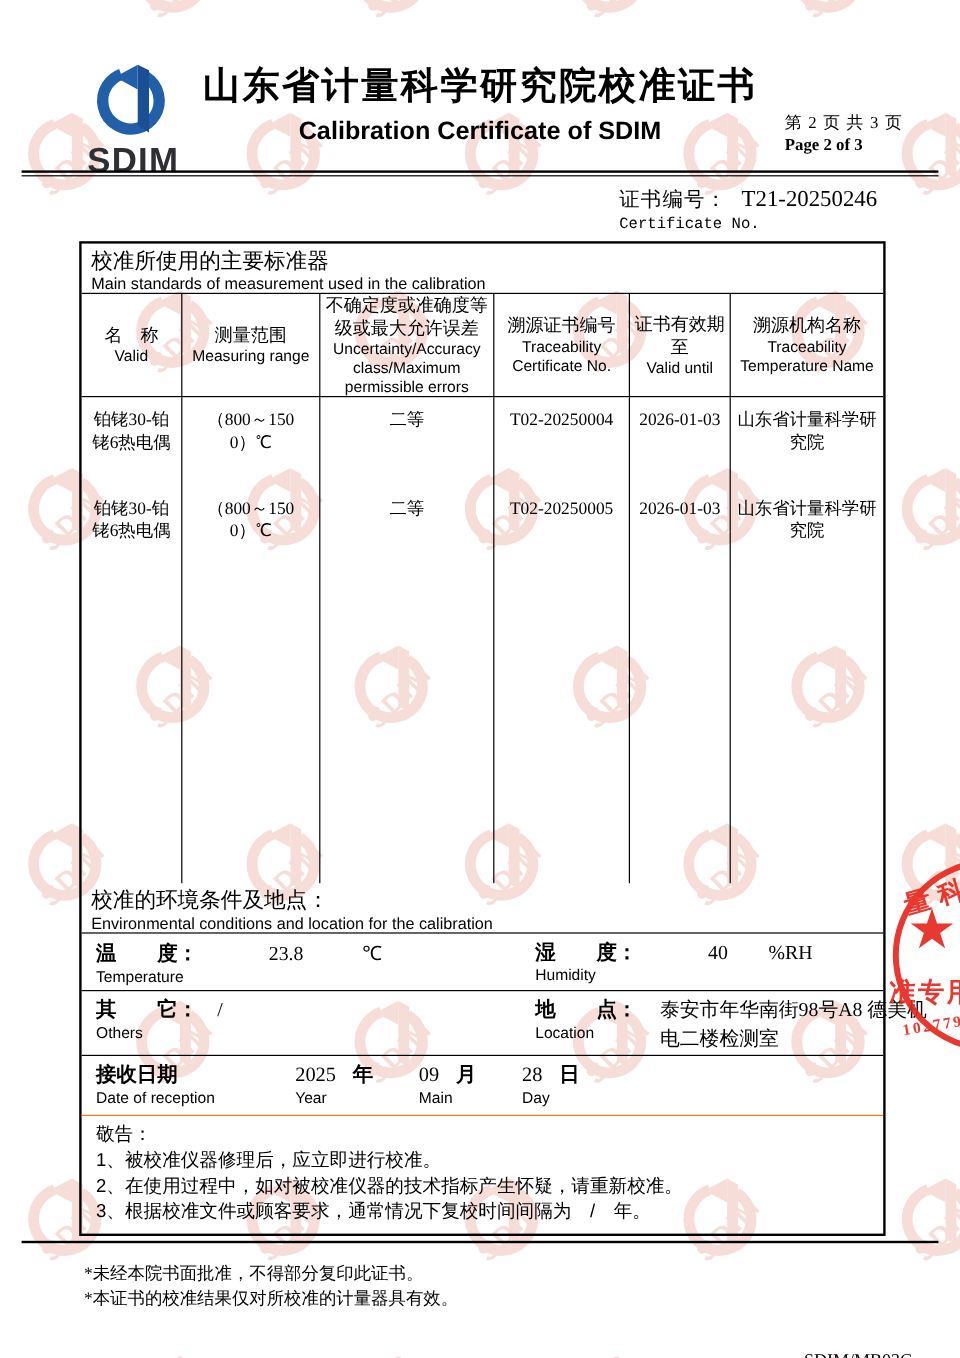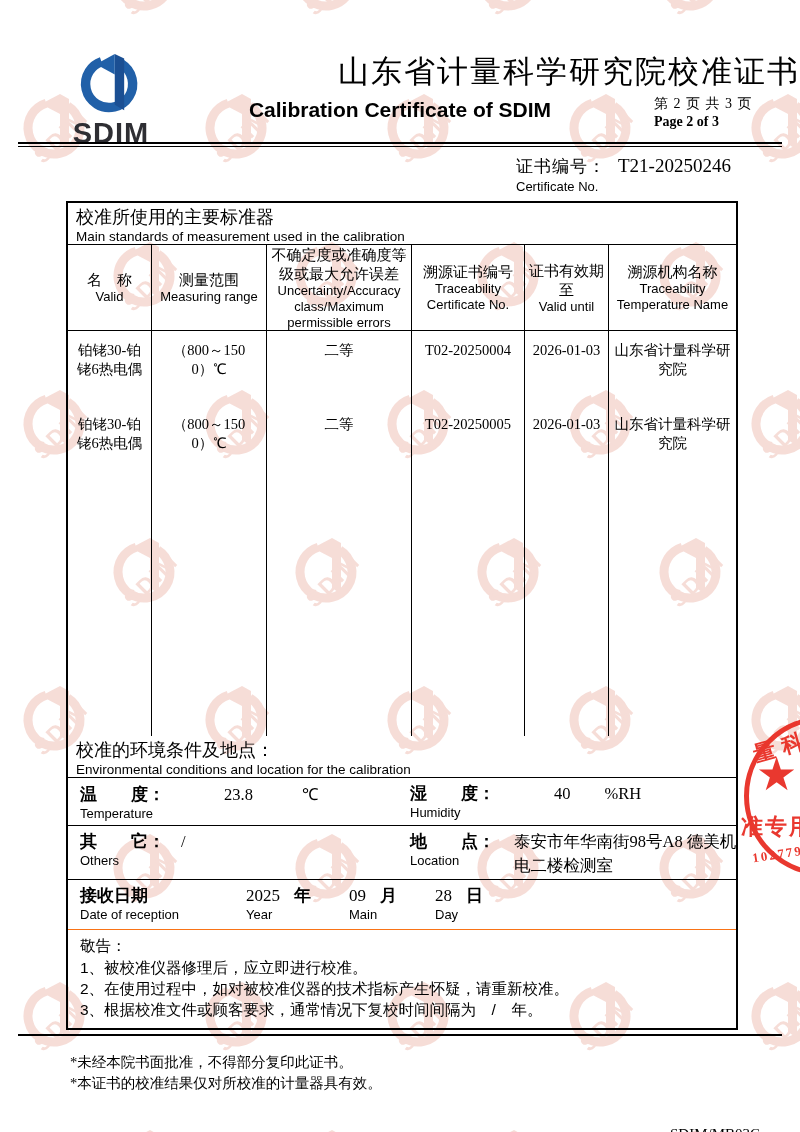--- a/index.html
+++ b/index.html
@@ -12,34 +12,34 @@
   .wm .wm-text { position:absolute; left:24px; top:56px; font-family:"Liberation Sans", sans-serif;
     font-weight:bold; font-size:23px; letter-spacing:2px; transform:rotate(-45deg);
     transform-origin:left center; }
 
   
   .header { position:relative; height:142px; z-index:1; }
   .logo { position:absolute; left:57px; top:52px; width:108px; text-align:center; }
   .logo-text { font-family:"Liberation Sans", sans-serif; font-weight:bold; font-size:29px;
     color:#2e2e33; letter-spacing:1px; line-height:26px; }
   .titles { text-align:center; padding-top:54px; }
-  .title-zh { font-size:31px; font-weight:normal; color:#000; letter-spacing:2px; line-height:36px;text-align:right; }
+  .title-zh { font-size:31px; font-weight:bold; color:#000; letter-spacing:2px; line-height:36px; }
   .title-en { font-family:"Liberation Sans", sans-serif; font-size:21px; font-weight:bold;
     color:#000; margin-top:8px; line-height:24px; }
   .pageinfo { position:absolute; left:654px; top:95px; line-height:18px; }
   .pageinfo-zh { font-size:14px; letter-spacing:1px; }
   .pageinfo-en { font-size:14px; font-weight:bold; }
 
   .double-rule { margin:0 18px; height:5px; border-top:2.5px solid #000; border-bottom:1.5px solid #000; position:relative; z-index:1; }
 
   .cert-block { position:relative; z-index:1; margin:8px 0 4px 516px; height:42px; }
   .cert-line { white-space:nowrap; }
   .cert-label-zh { font-size:17px; letter-spacing:1px; }
   .cert-number { font-size:19px; margin-left:8px; }
-  .cert-label-en { font-family:Liberation Sans, sans-serif; font-size:13px; line-height:17px; }
+  .cert-label-en { font-family:Liberation Mono, monospace; font-size:13px; line-height:17px; }
 
   
   .doc-table { position:relative; z-index:1; margin-left:66px; width:672px; border:2px solid #000; background:transparent; }
   .sec-title { border-bottom:1px solid #000; padding:3px 8px 4px 8px; height:42px; }
   .sec-title-zh { font-family:Liberation Serif, serif; font-size:18px; font-weight:500; line-height:23px; }
   .sec-title-en { font-family:"Liberation Sans", sans-serif; font-size:13.5px; line-height:16px; }
 
   .grid { display:grid; grid-template-columns:84px 115px 145px 113px 84px 127px; }
   .grid > div { border-right:1px solid #000; }
   .grid > div:last-child { border-right:none; }
@@ -54,21 +54,21 @@
 
   .env-title { border-bottom:1px solid #000; padding:3px 8px; height:42px; }
 
   .cond-row { border-bottom:1px solid #000; display:flex; padding:4px 0 2px 12px; }
   .cond-row.temp { height:48px; }
   .cond-row.others { height:54px; }
   .lbl-zh { font-family:"Liberation Sans", sans-serif; font-weight:bold; font-size:17px; }
   .lbl-en { font-family:"Liberation Sans", sans-serif; font-size:13px; line-height:15px; }
   .val { font-size:16.5px; }
   .halfL { width:330px; flex:none; }
-  .halfR { flex:1; }
+  .halfR { flex:1;margin-left:36px; }
   .ml55 { margin-left:55px; } .ml45 { margin-left:45px; } .ml30 { margin-left:30px; } .ml12 { margin-left:12px; }
   .loc-flex { display:flex; }
   .loc-labels { width:104px; flex:none; }
   .loc-value { width:238px; font-size:16.5px; line-height:24px; }
 
   .rec-row { border-bottom:1px solid #f97316; display:flex; height:50px; padding:4px 0 0 12px; }
   .rec-b1 { width:128px; }
   .rec-num { font-size:17px; }
   .rec-unit { font-family:"Liberation Sans", sans-serif; font-weight:bold; font-size:17px; margin-left:10px; }
   .rec-en { font-family:"Liberation Sans", sans-serif; font-size:13px; line-height:16px; }

